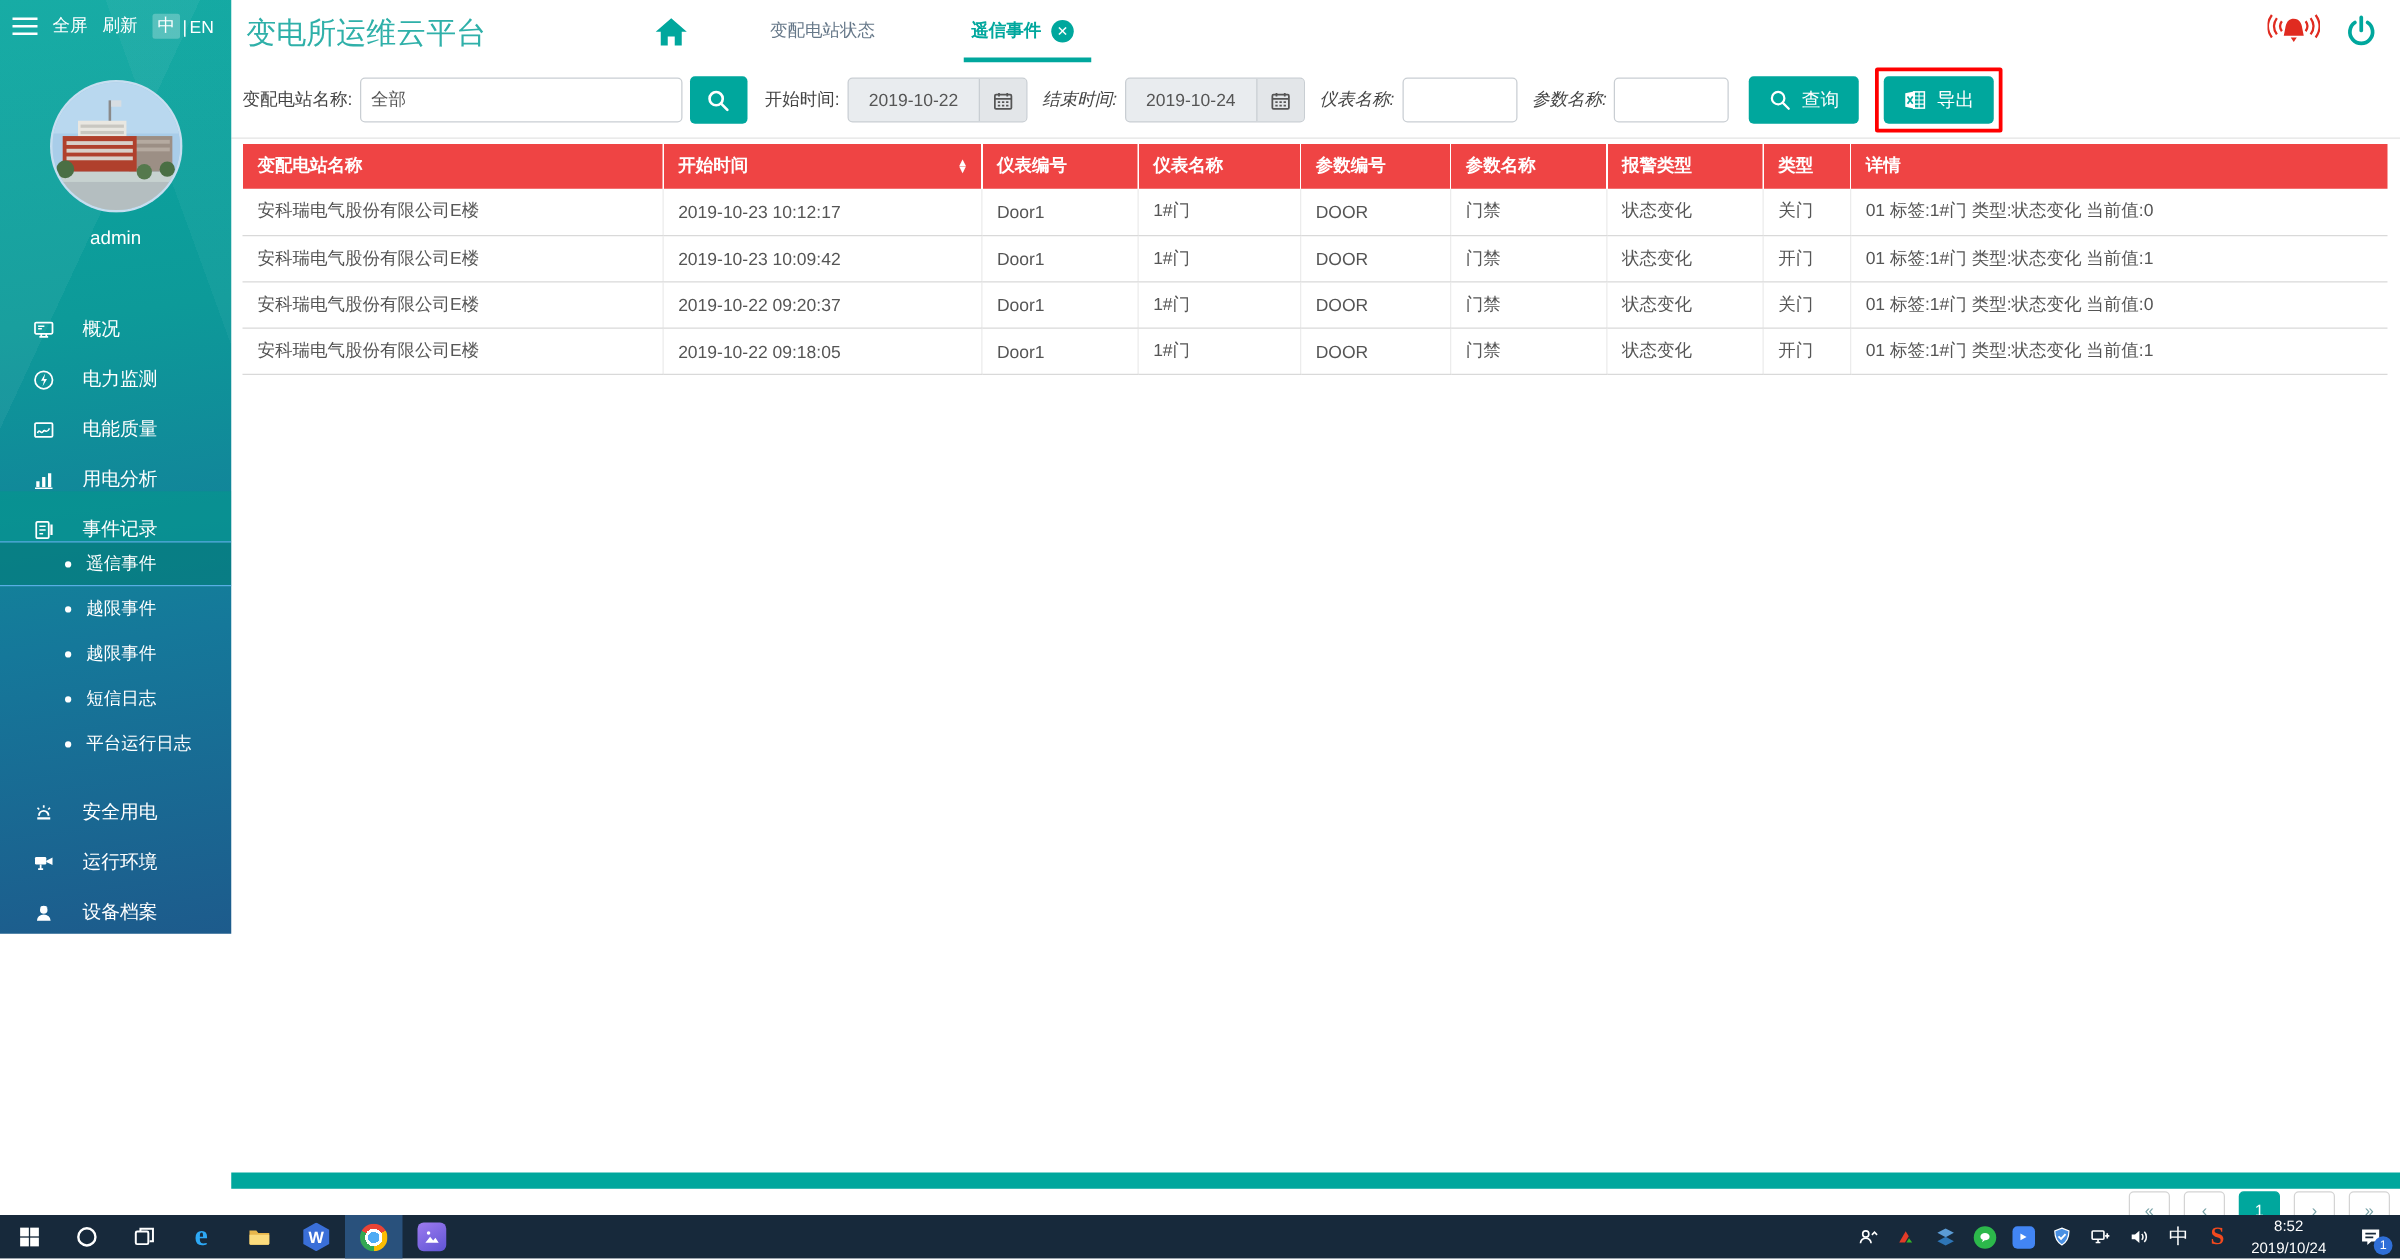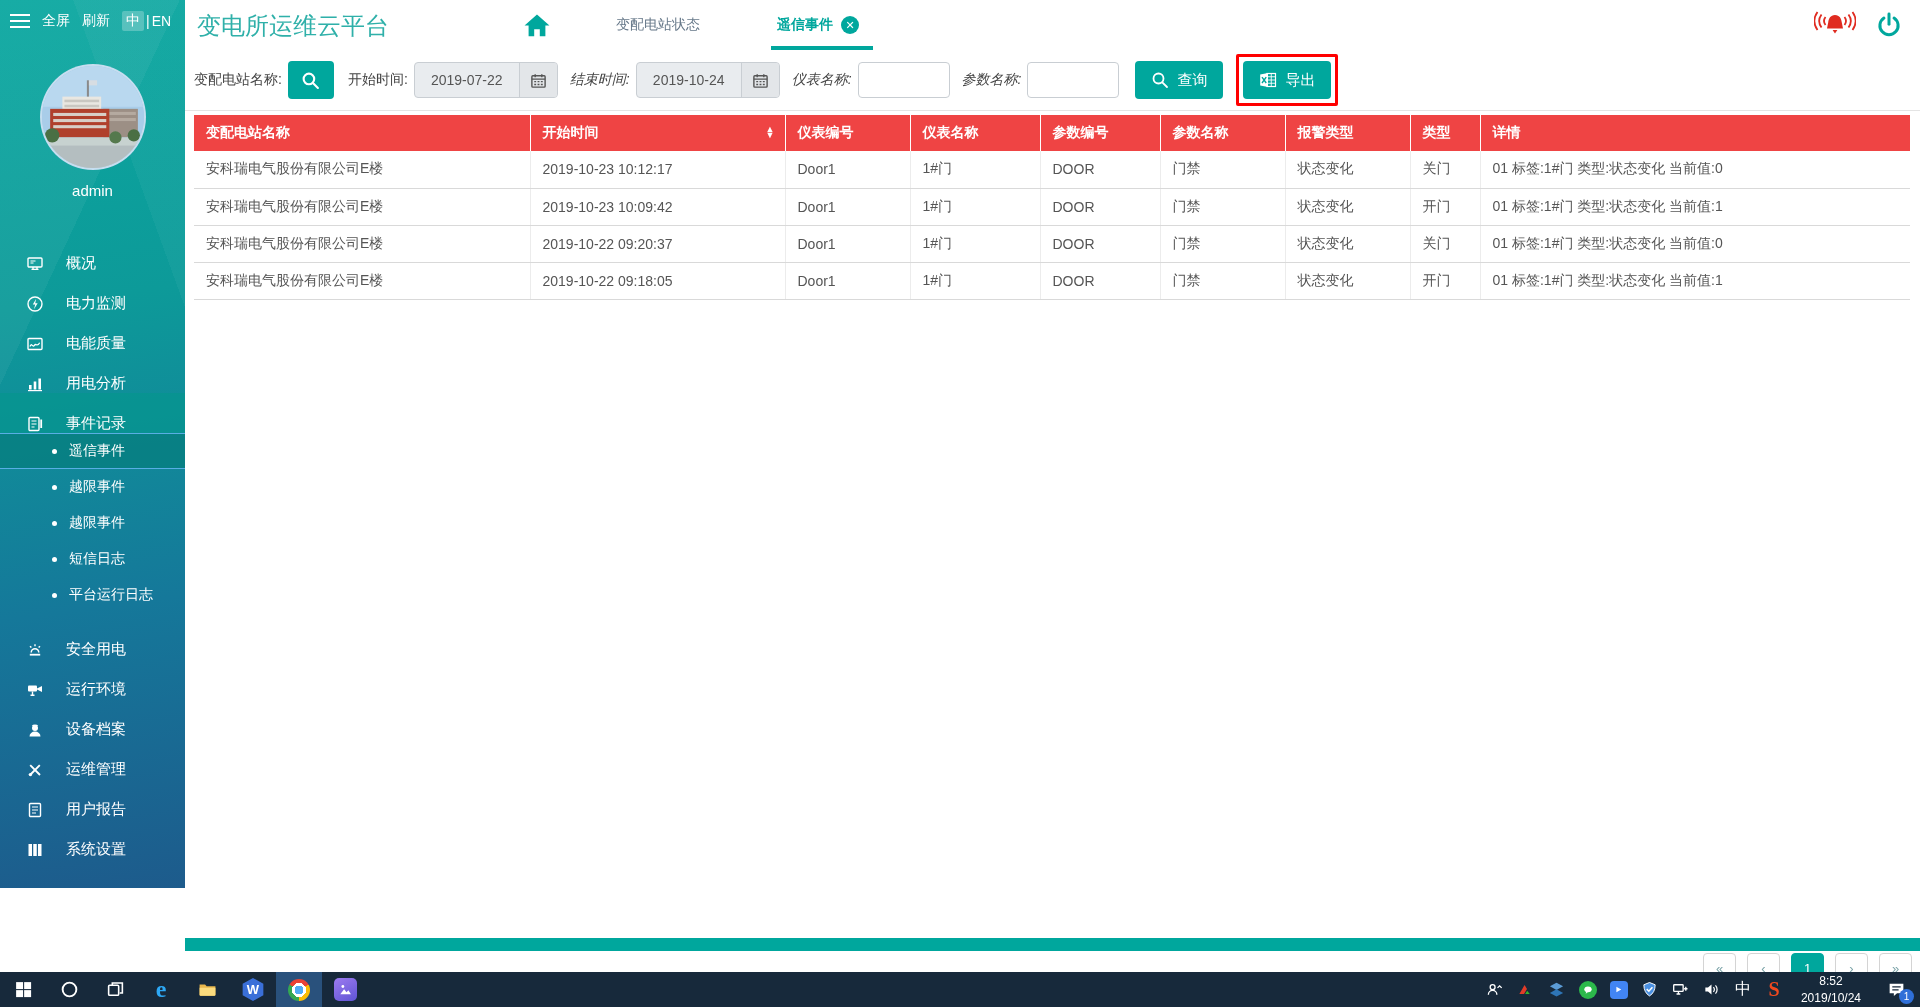--- a/index.html
+++ b/index.html
@@ -1,21 +1,21 @@
 <!DOCTYPE html>
 <html><head>
 <meta charset="utf-8">
 <style>
   * { box-sizing: border-box; margin: 0; padding: 0; }
   html, body { overflow: hidden; }
   body { font-family: "Liberation Sans", "DejaVu Sans", sans-serif; }
   .screen { position: relative; width: 1920px; height: 1007px; background: #fff; overflow: hidden; }
 
   
-  .sidebar { position: absolute; left: 0; top: 0; width: 185px; height: 888px;
+  .sidebar { position: absolute; left: 0; top: 0; width: 185px; height: 747px;
     background: linear-gradient(172deg, #0ba8a0 0%, #0d9a99 34%, #15789a 68%, #1d5b8c 100%);
     color: #fff; z-index: 2; overflow: hidden; }
   .sidebar::before { content: ""; position: absolute; inset: 0; pointer-events: none;
     background: linear-gradient(115deg, rgba(255,255,255,.05) 0 30%, rgba(255,255,255,0) 30%),
                 linear-gradient(250deg, rgba(255,255,255,.04) 0 22%, rgba(255,255,255,0) 22%); }
   .side-top { position: relative; display: flex; align-items: center; height: 42px; padding: 0 10px; font-size: 14px; gap: 12px; }
   .hamburger { width: 20px; display: flex; flex-direction: column; gap: 4px; cursor: pointer; }
   .hamburger span { display: block; height: 2px; background: #fff; }
   .side-top .lnk { cursor: pointer; white-space: nowrap; }
   .lang { display: flex; align-items: center; }
@@ -342,29 +342,30 @@
         <svg viewBox="0 0 20 20">
           <path d="M6.1 4.6 A7 7 0 1 0 13.9 4.6" fill="none" stroke="#00a79d" stroke-width="2.3" stroke-linecap="round"></path>
           <line x1="10" y1="1.5" x2="10" y2="9.5" stroke="#00a79d" stroke-width="2.3" stroke-linecap="round"></line>
         </svg>
       </div>
     </div>
   </header>
 
   <div class="filterbar">
     <span class="flabel">变配电站名称:</span>
+    <input class="txt-input station-input" value="全部" style="">
     <button class="icon-btn">
       <svg viewBox="0 0 18 18">
         <circle cx="7.5" cy="7.5" r="5" fill="none" stroke="#fff" stroke-width="2"></circle>
         <line x1="11.3" y1="11.3" x2="16" y2="16" stroke="#fff" stroke-width="2" stroke-linecap="round"></line>
       </svg>
     </button>
     <span class="flabel ml14">开始时间:</span>
     <div class="dategroup">
-      <span class="dval">2019-07-22</span>
+      <span class="dval">2019-10-22</span>
       <span class="dbtn">
         <svg viewBox="0 0 18 18">
           <rect x="2" y="4" width="14" height="12" rx="1" fill="none" stroke="#555" stroke-width="1.5"></rect>
           <path d="M2 7.5 h14 M5.5 2.5 v3 M12.5 2.5 v3" stroke="#555" stroke-width="1.5"></path>
           <path d="M4.5 10.2h2M8 10.2h2M11.5 10.2h2M4.5 13.2h2M8 13.2h2M11.5 13.2h2" stroke="#555" stroke-width="1.5"></path>
         </svg>
       </span>
     </div>
     <span class="flabel ml12">结束时间:</span>
     <div class="dategroup">

